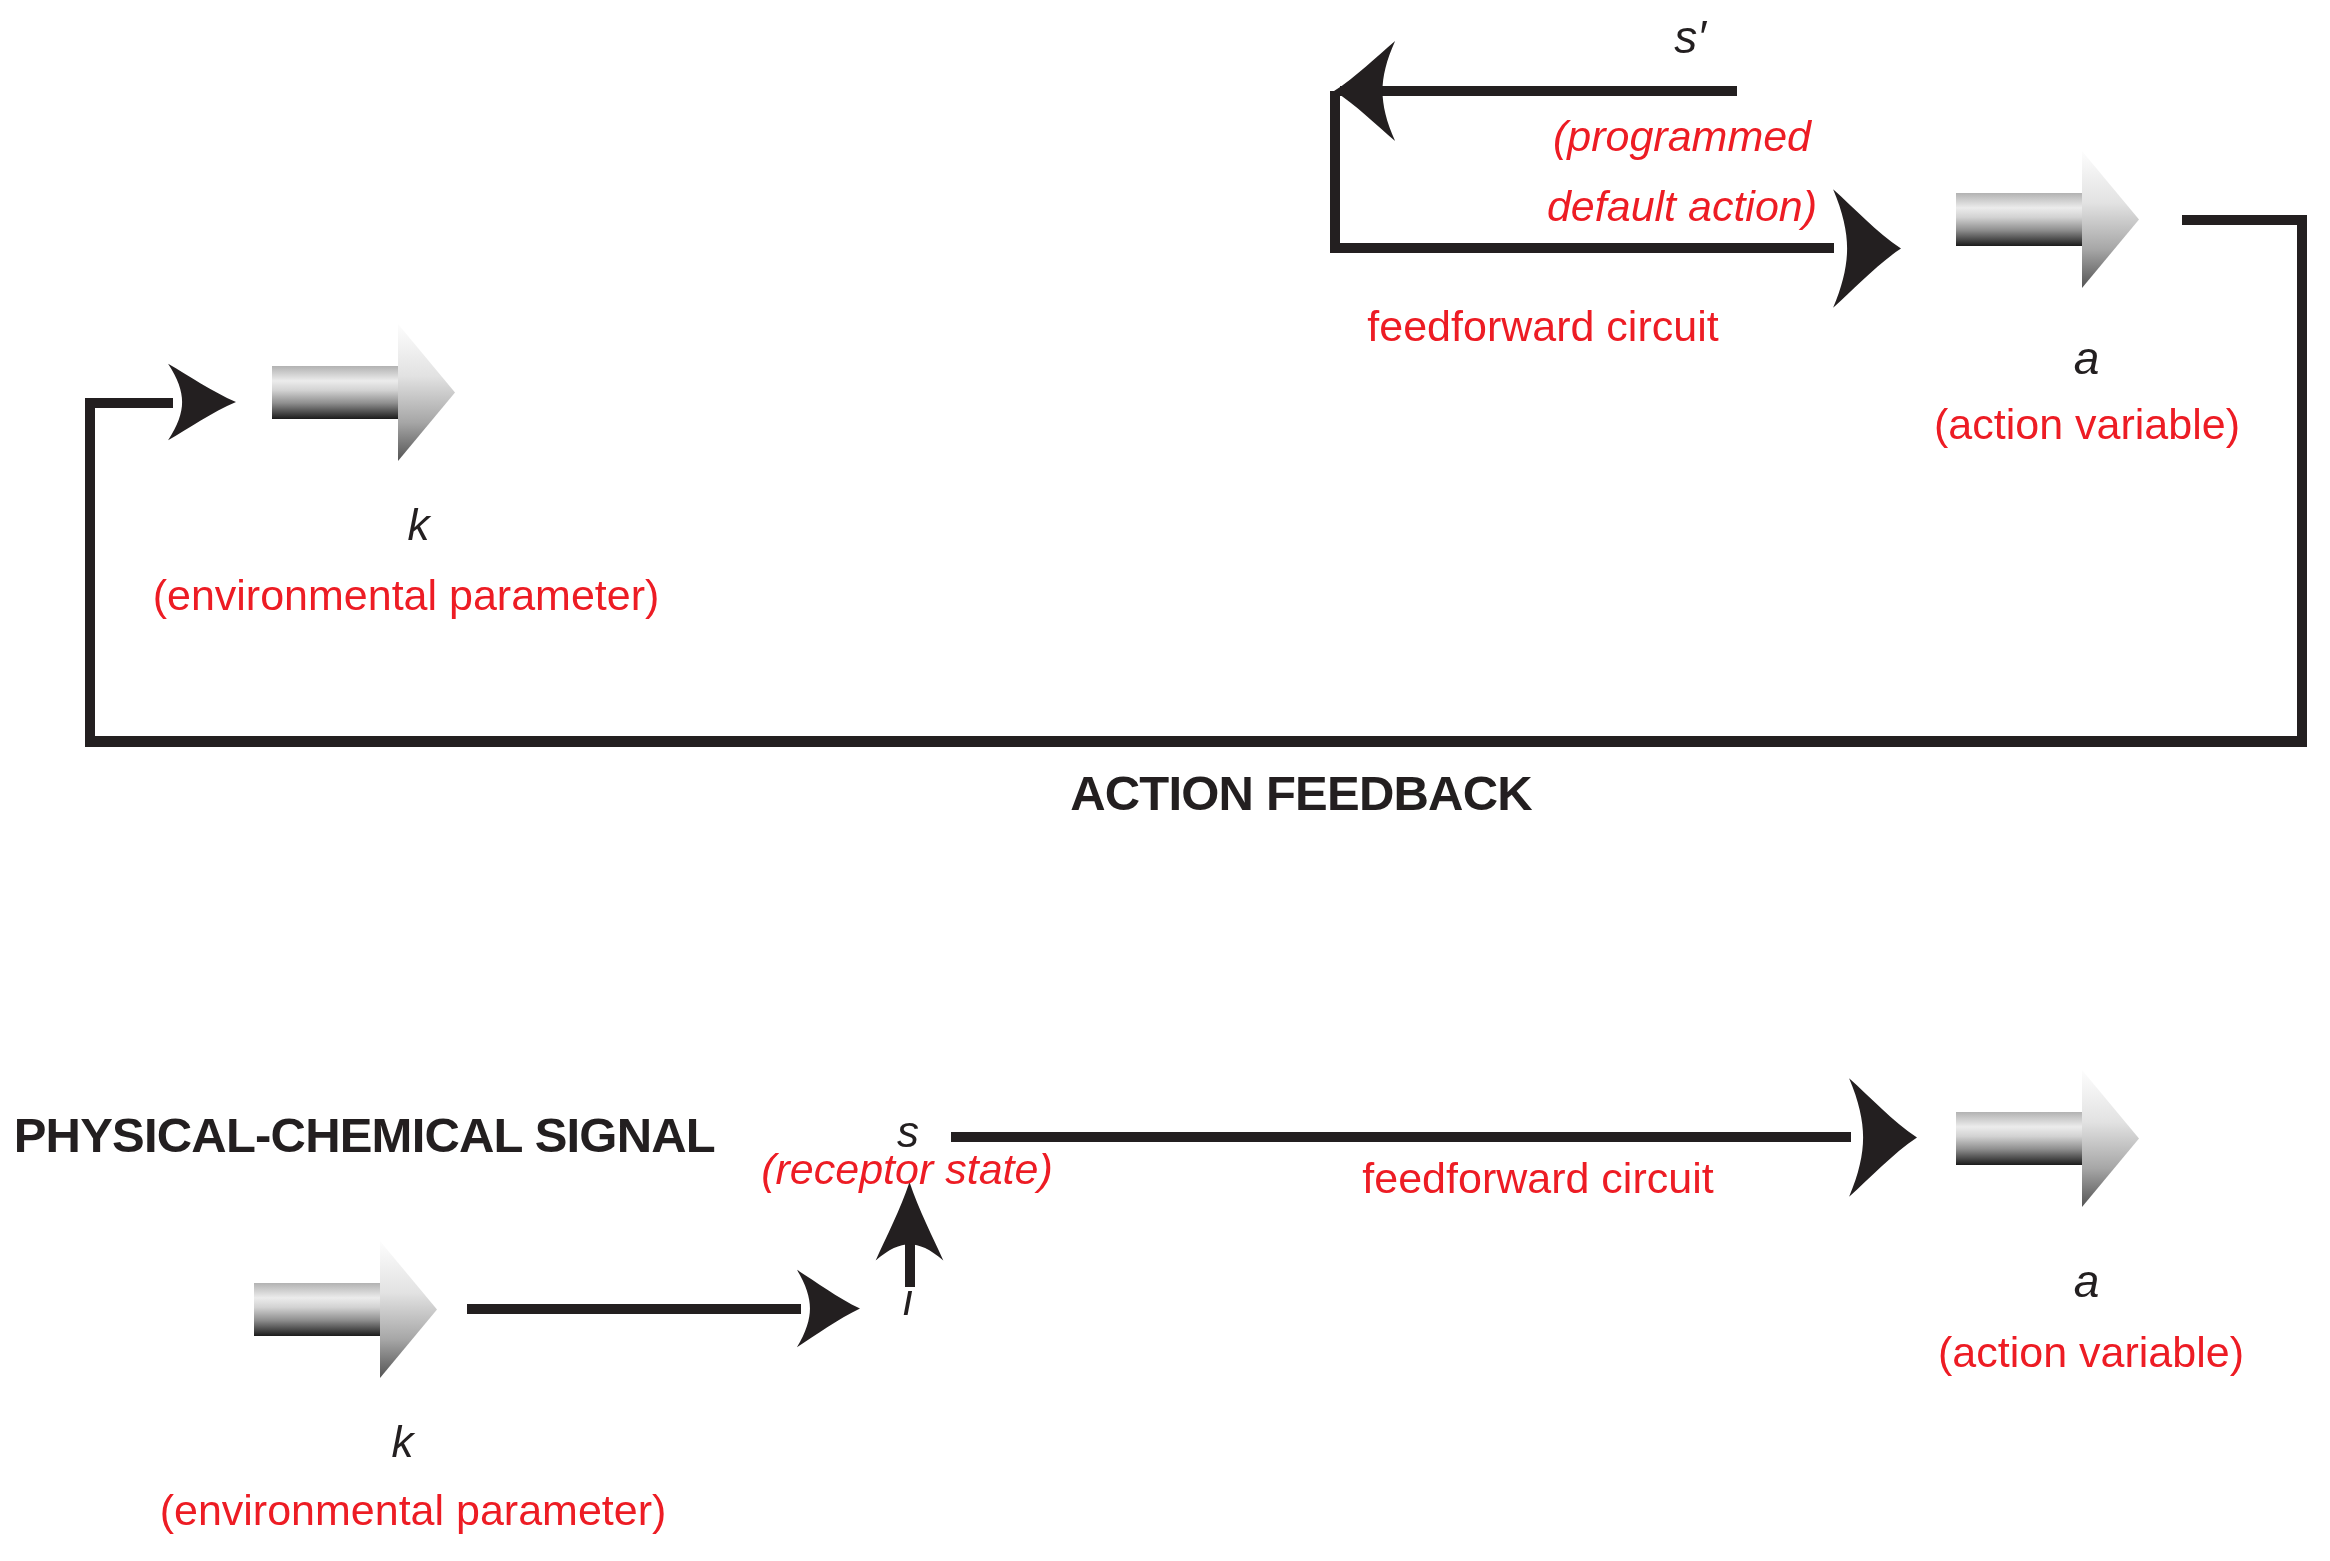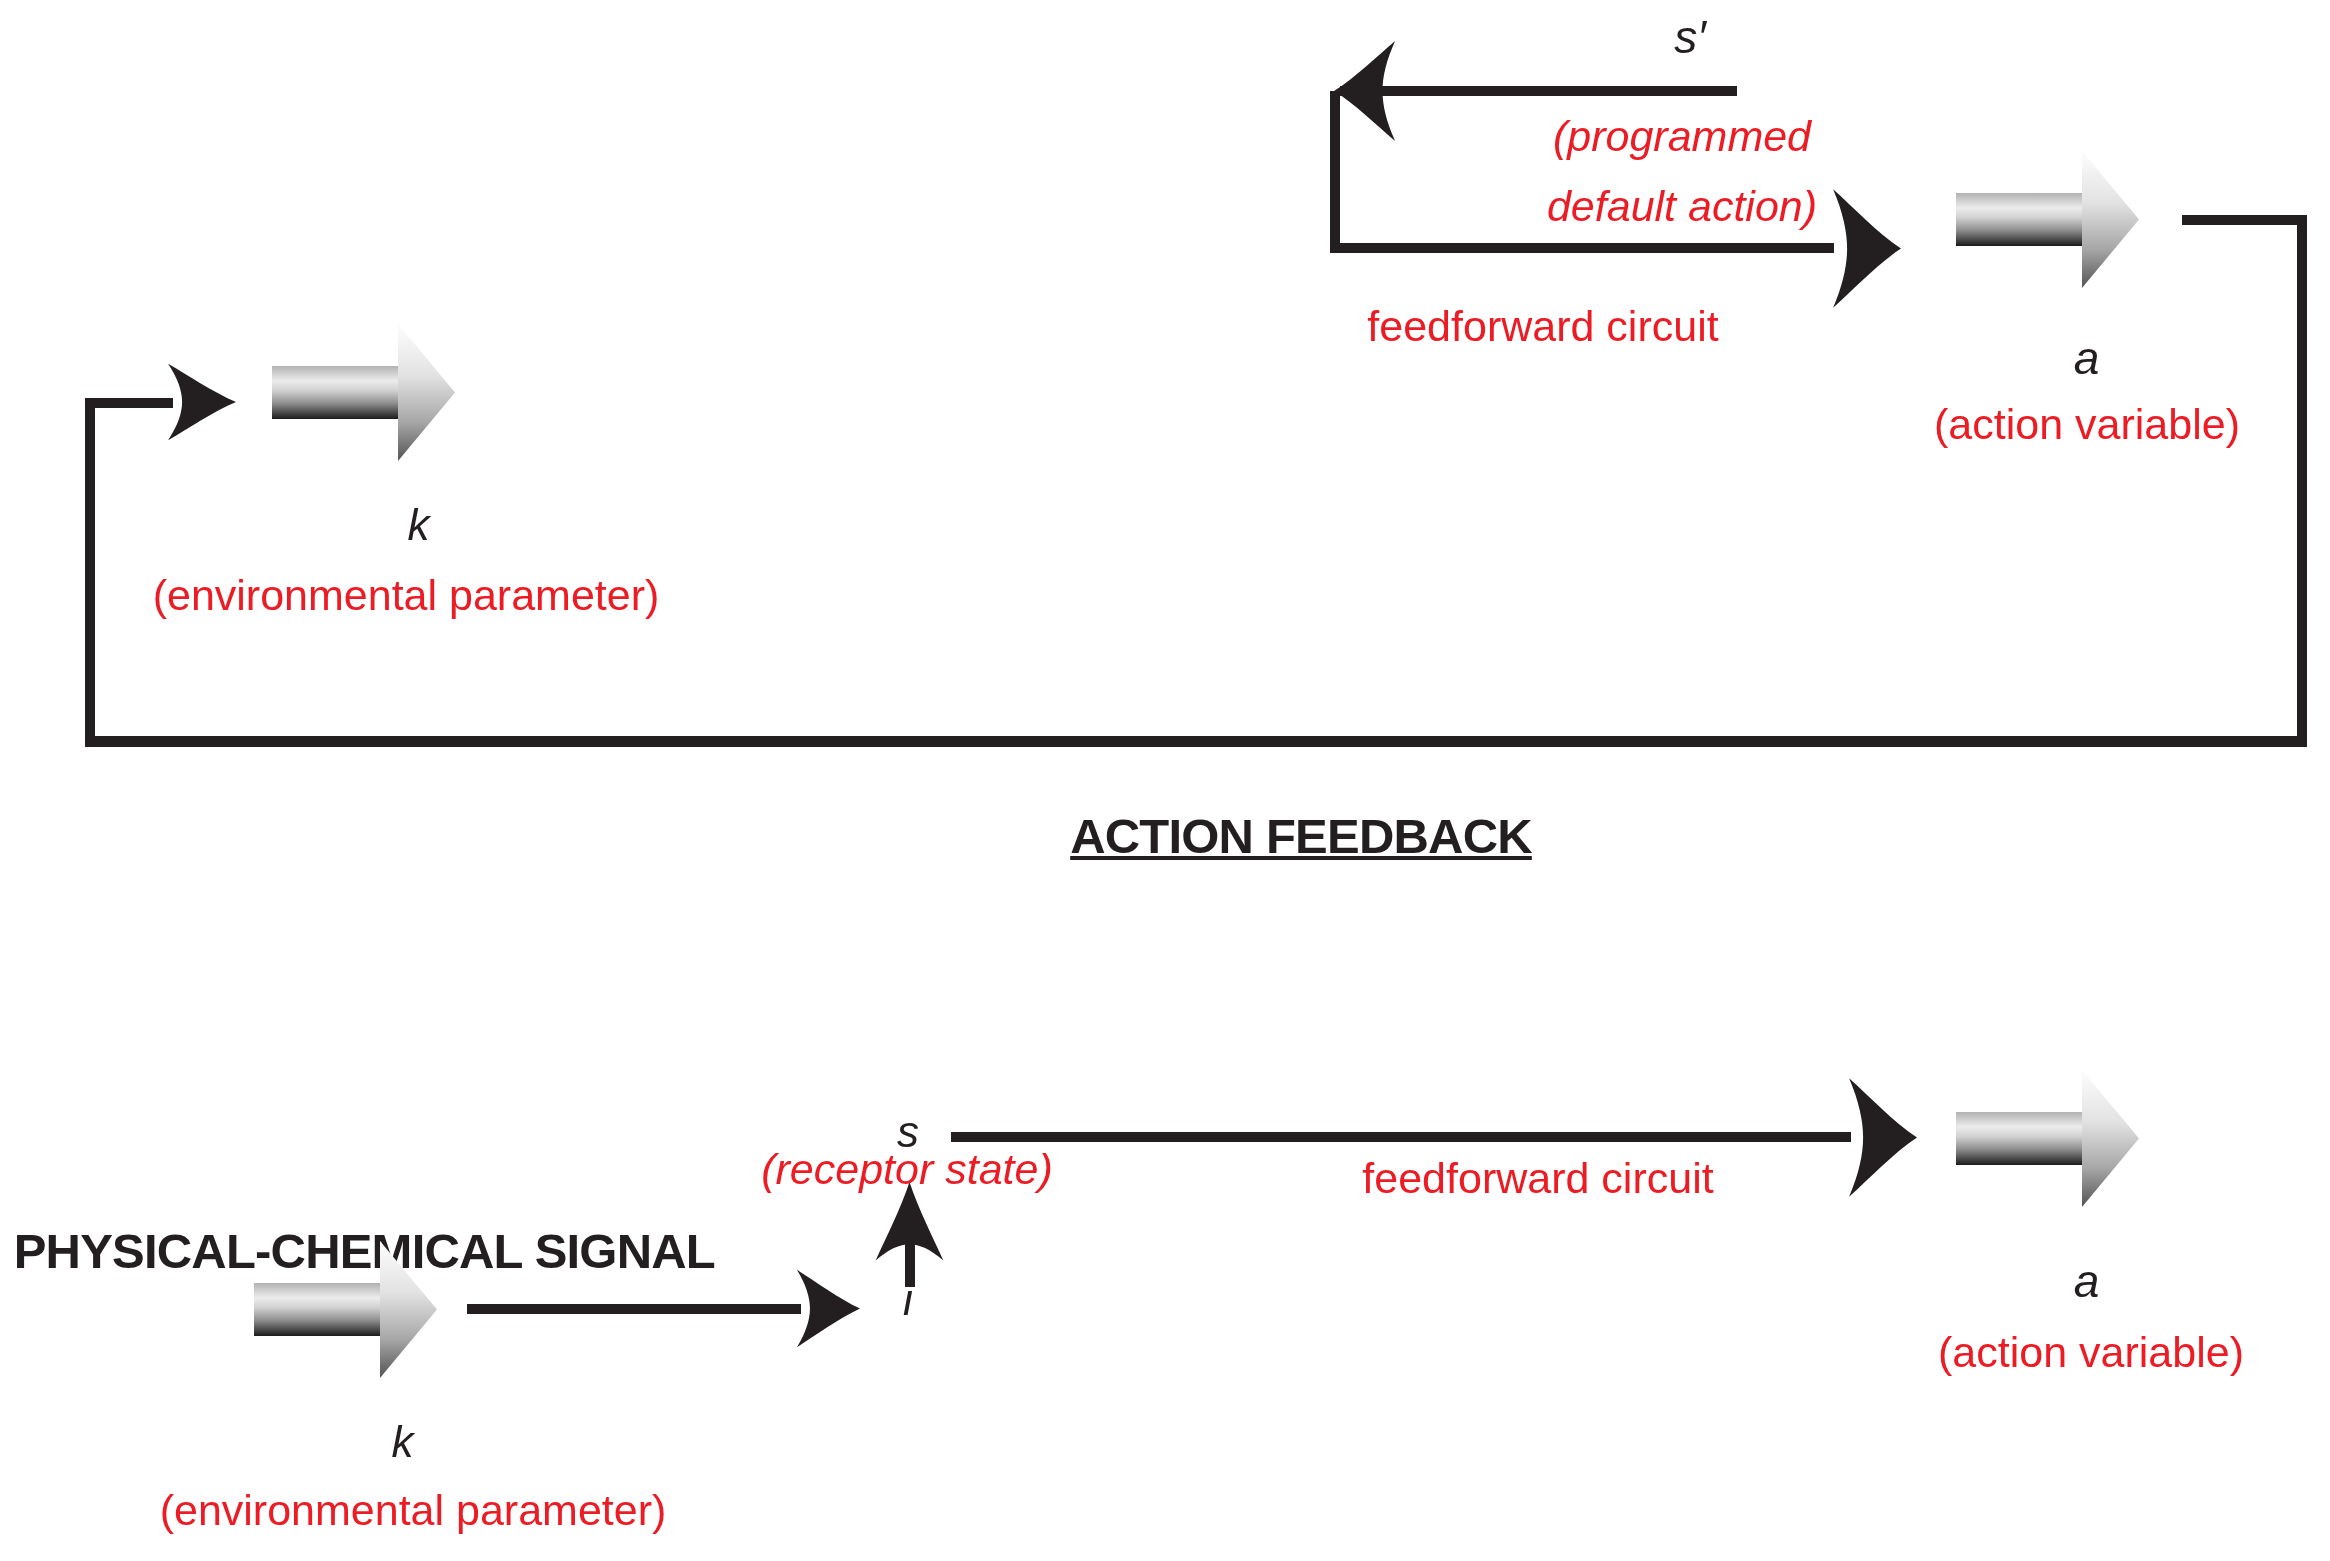--- a/index.html
+++ b/index.html
@@ -84,23 +84,23 @@
     </svg>
   </div>
 
   <div class="ga" style="left:272px;top:324px;">
     <div class="ga-body"></div>
     <div class="ga-head"></div>
   </div>
   <div class="var" style="left:342px;top:501px;width:153px;font-size:44px;">k</div>
   <div class="red" style="left:101px;top:571px;width:610px;">(environmental parameter)</div>
 
-  <div class="hdr" style="left:1034px;top:811px;width:534px;text-decoration:underline;">ACTION FEEDBACK</div>
+  <div class="hdr" style="left:1034px;top:768px;width:534px;">ACTION FEEDBACK</div>
 
-  <div class="hdr left" style="left:13.7px;top:1226px;width:733px;">PHYSICAL-CHEMICAL SIGNAL</div>
+  <div class="hdr left" style="left:13.7px;top:1110px;width:733px;">PHYSICAL-CHEMICAL SIGNAL</div>
 
   <div class="ga" style="left:254px;top:1241px;">
     <div class="ga-body"></div>
     <div class="ga-head"></div>
   </div>
   <div class="var" style="left:326px;top:1418px;width:153px;font-size:44px;">k</div>
   <div class="red" style="left:108px;top:1486px;width:610px;">(environmental parameter)</div>
 
   <div class="ln" style="left:467px;top:1304px;width:334px;height:10px;"></div>
   <div class="ah" style="left:795px;top:1269px;width:65px;height:79px;">

